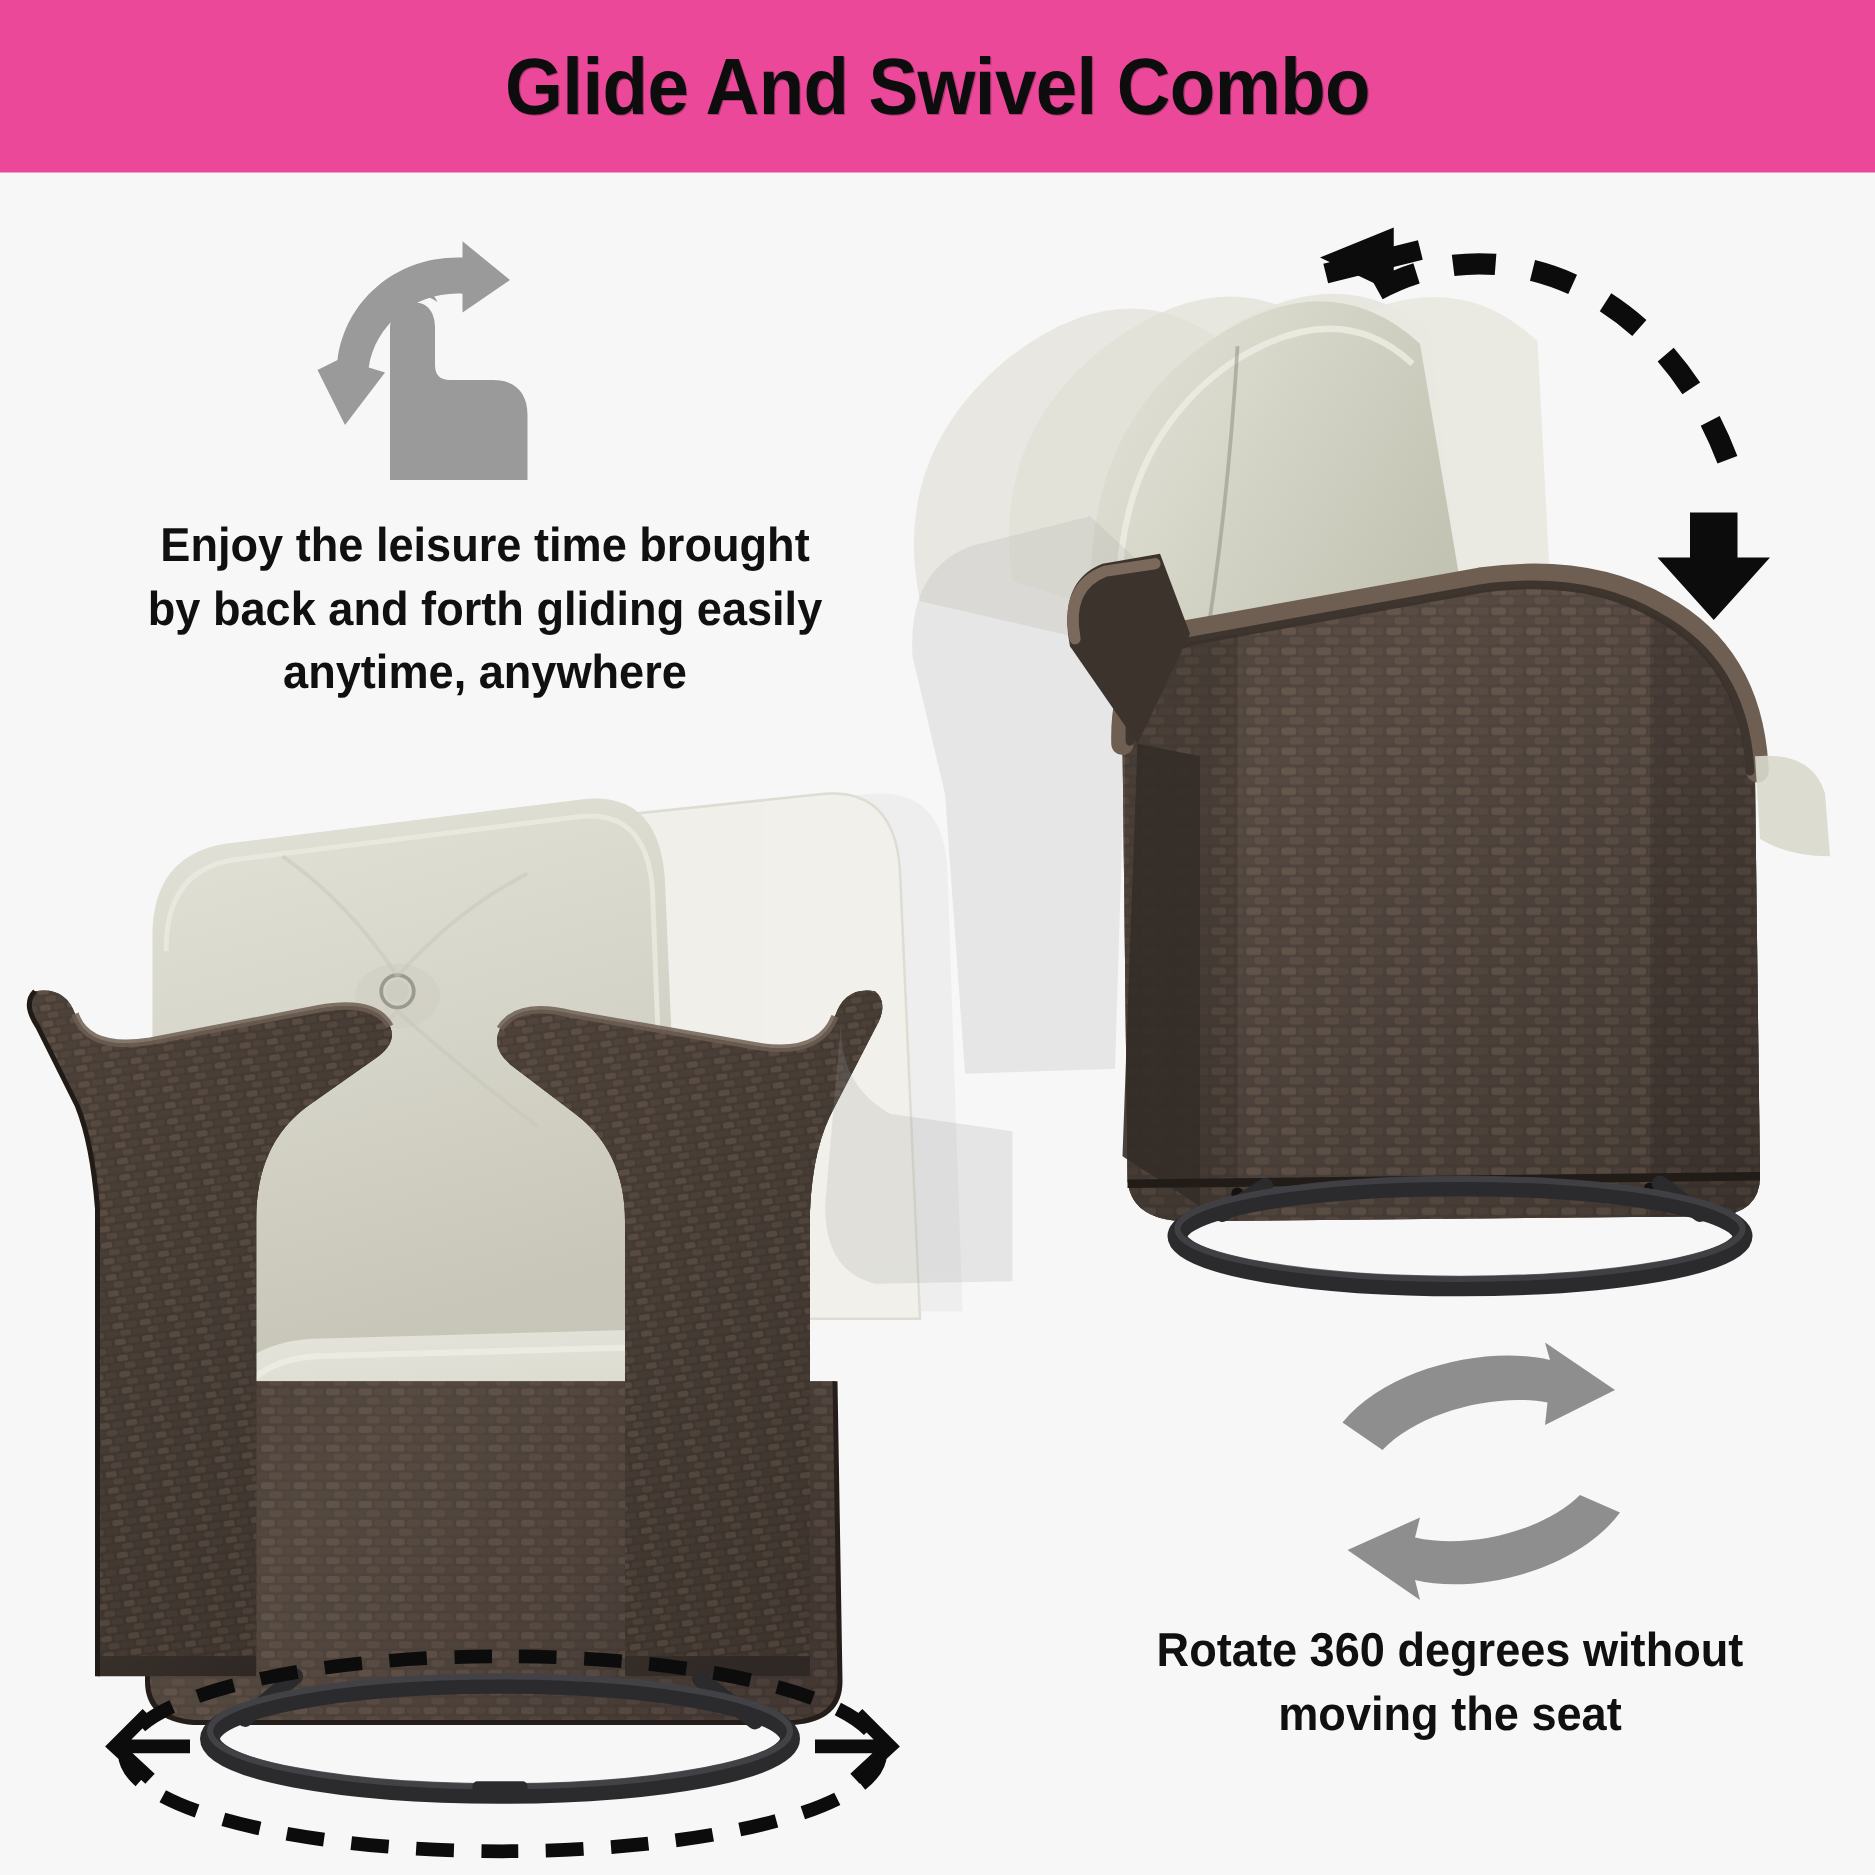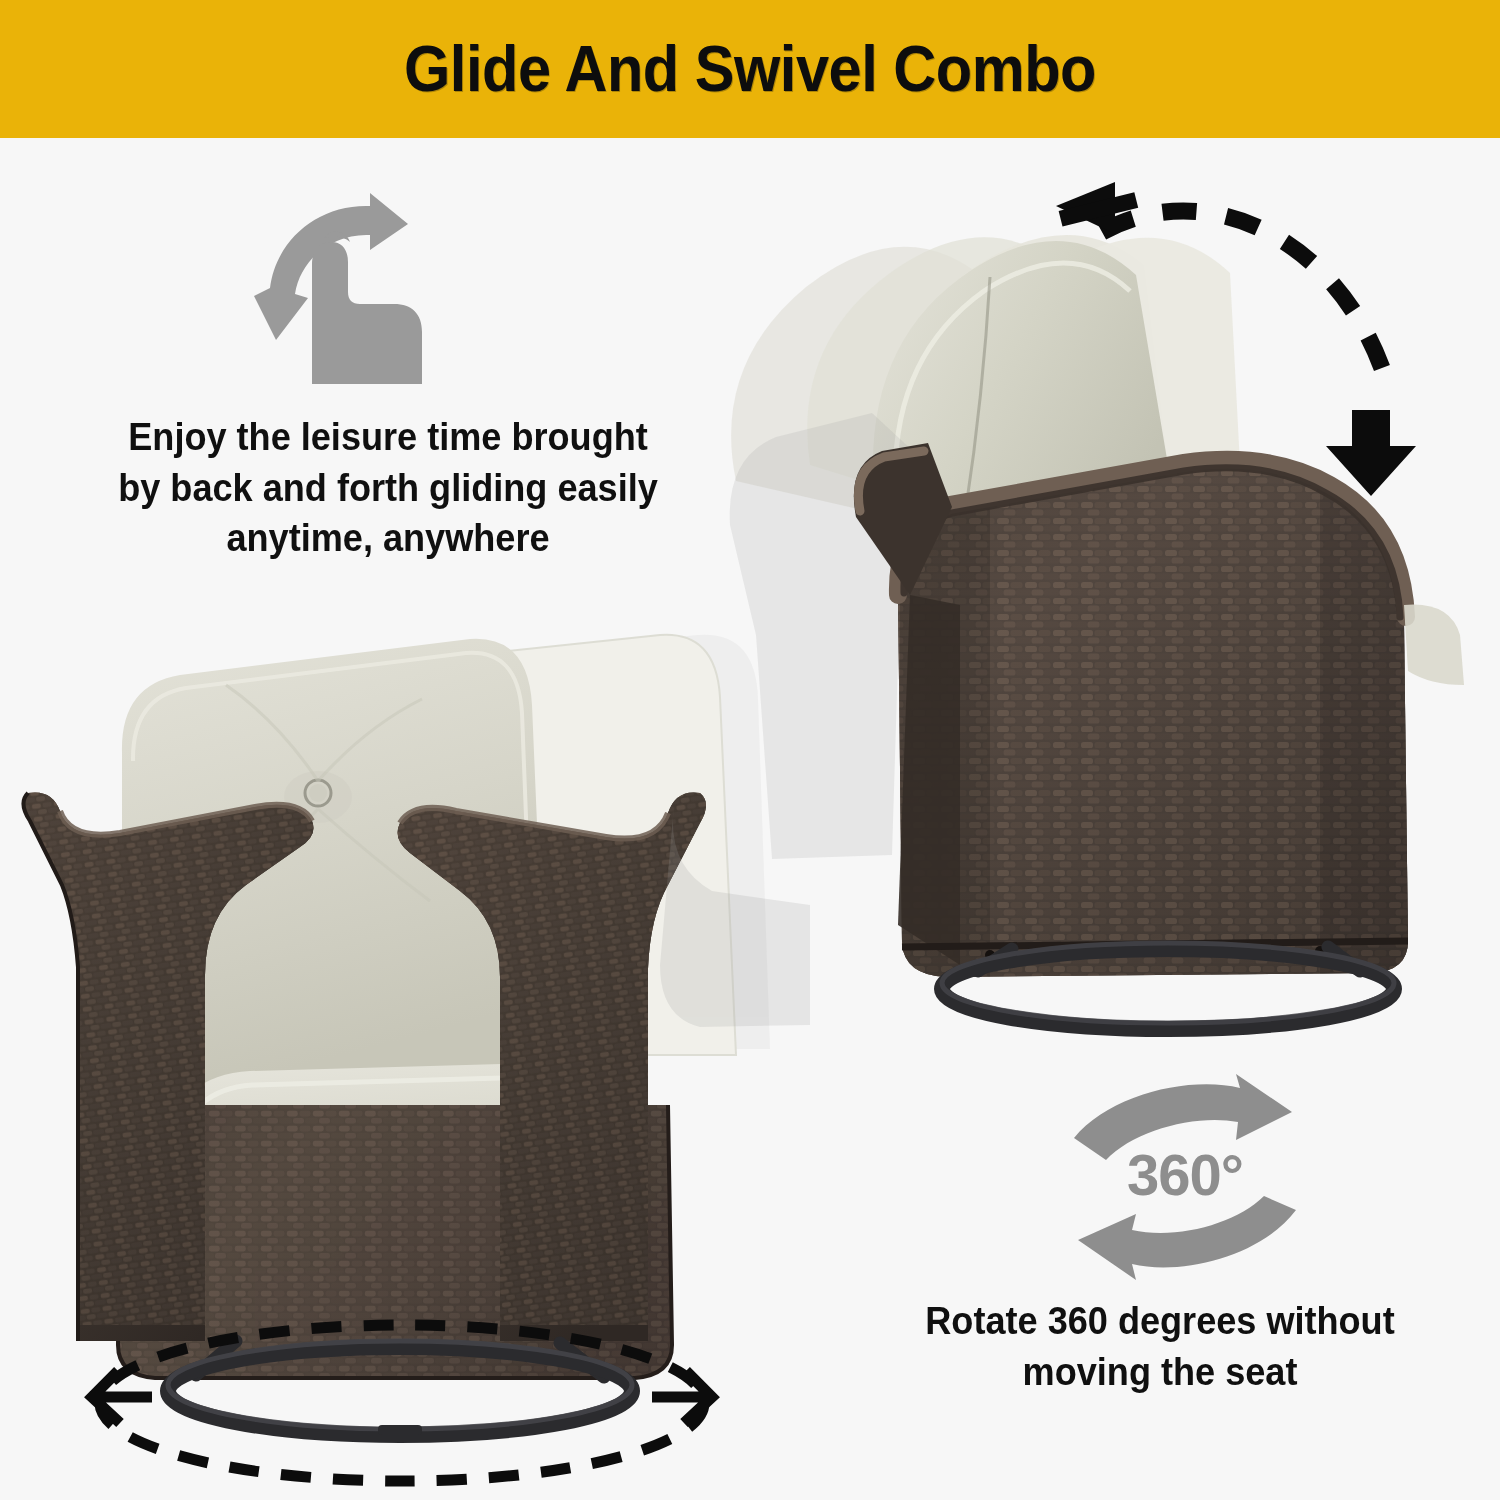--- a/index.html
+++ b/index.html
@@ -61,21 +61,21 @@
   .stage{ position:absolute; }
   #chair-front-stage{ left:0px;   top:585px; width:790px;  height:845px; }
   #chair-side-stage { left:660px; top:165px; width:840px;  height:900px; }
   #dashed-arc-stage { left:1020px;top:160px; width:450px;  height:380px; }
 
   svg{ display:block; overflow:visible; }
 </style>
 </head>
 <body style="background: rgb(247, 247, 247);">
 
-<div id="header-banner" style="background: #eab308;">
+<div id="header-banner" style="background: #ec4899;">
   <div id="page-title" style="color: rgb(13, 13, 13);">Glide And Swivel Combo</div>
 </div>
 
 <div id="glide-icon-wrap">
   <svg width="250" height="200" viewBox="0 0 250 200" aria-hidden="true">
     <g fill="#9a9a9a">
 
       <path d="M30 100
                C 36 52, 78 16, 130 18
                L 130 5
@@ -334,19 +334,18 @@
 
       <path d="M256 140
                C 222 186, 142 206, 92 194
                L 96 210
                L 38 170
                L 96 144
                L 92 160
                C 136 170, 196 154, 224 126 Z" transform="translate(0,-8)"></path>
     </g>
   </svg>
-  <div id="swivel-badge-text">360°</div>
 </div>
 
 <div id="swivel-caption">
   <div>Rotate 360 degrees without</div>
   <div>moving the seat</div>
 </div>
 
 </body></html>

